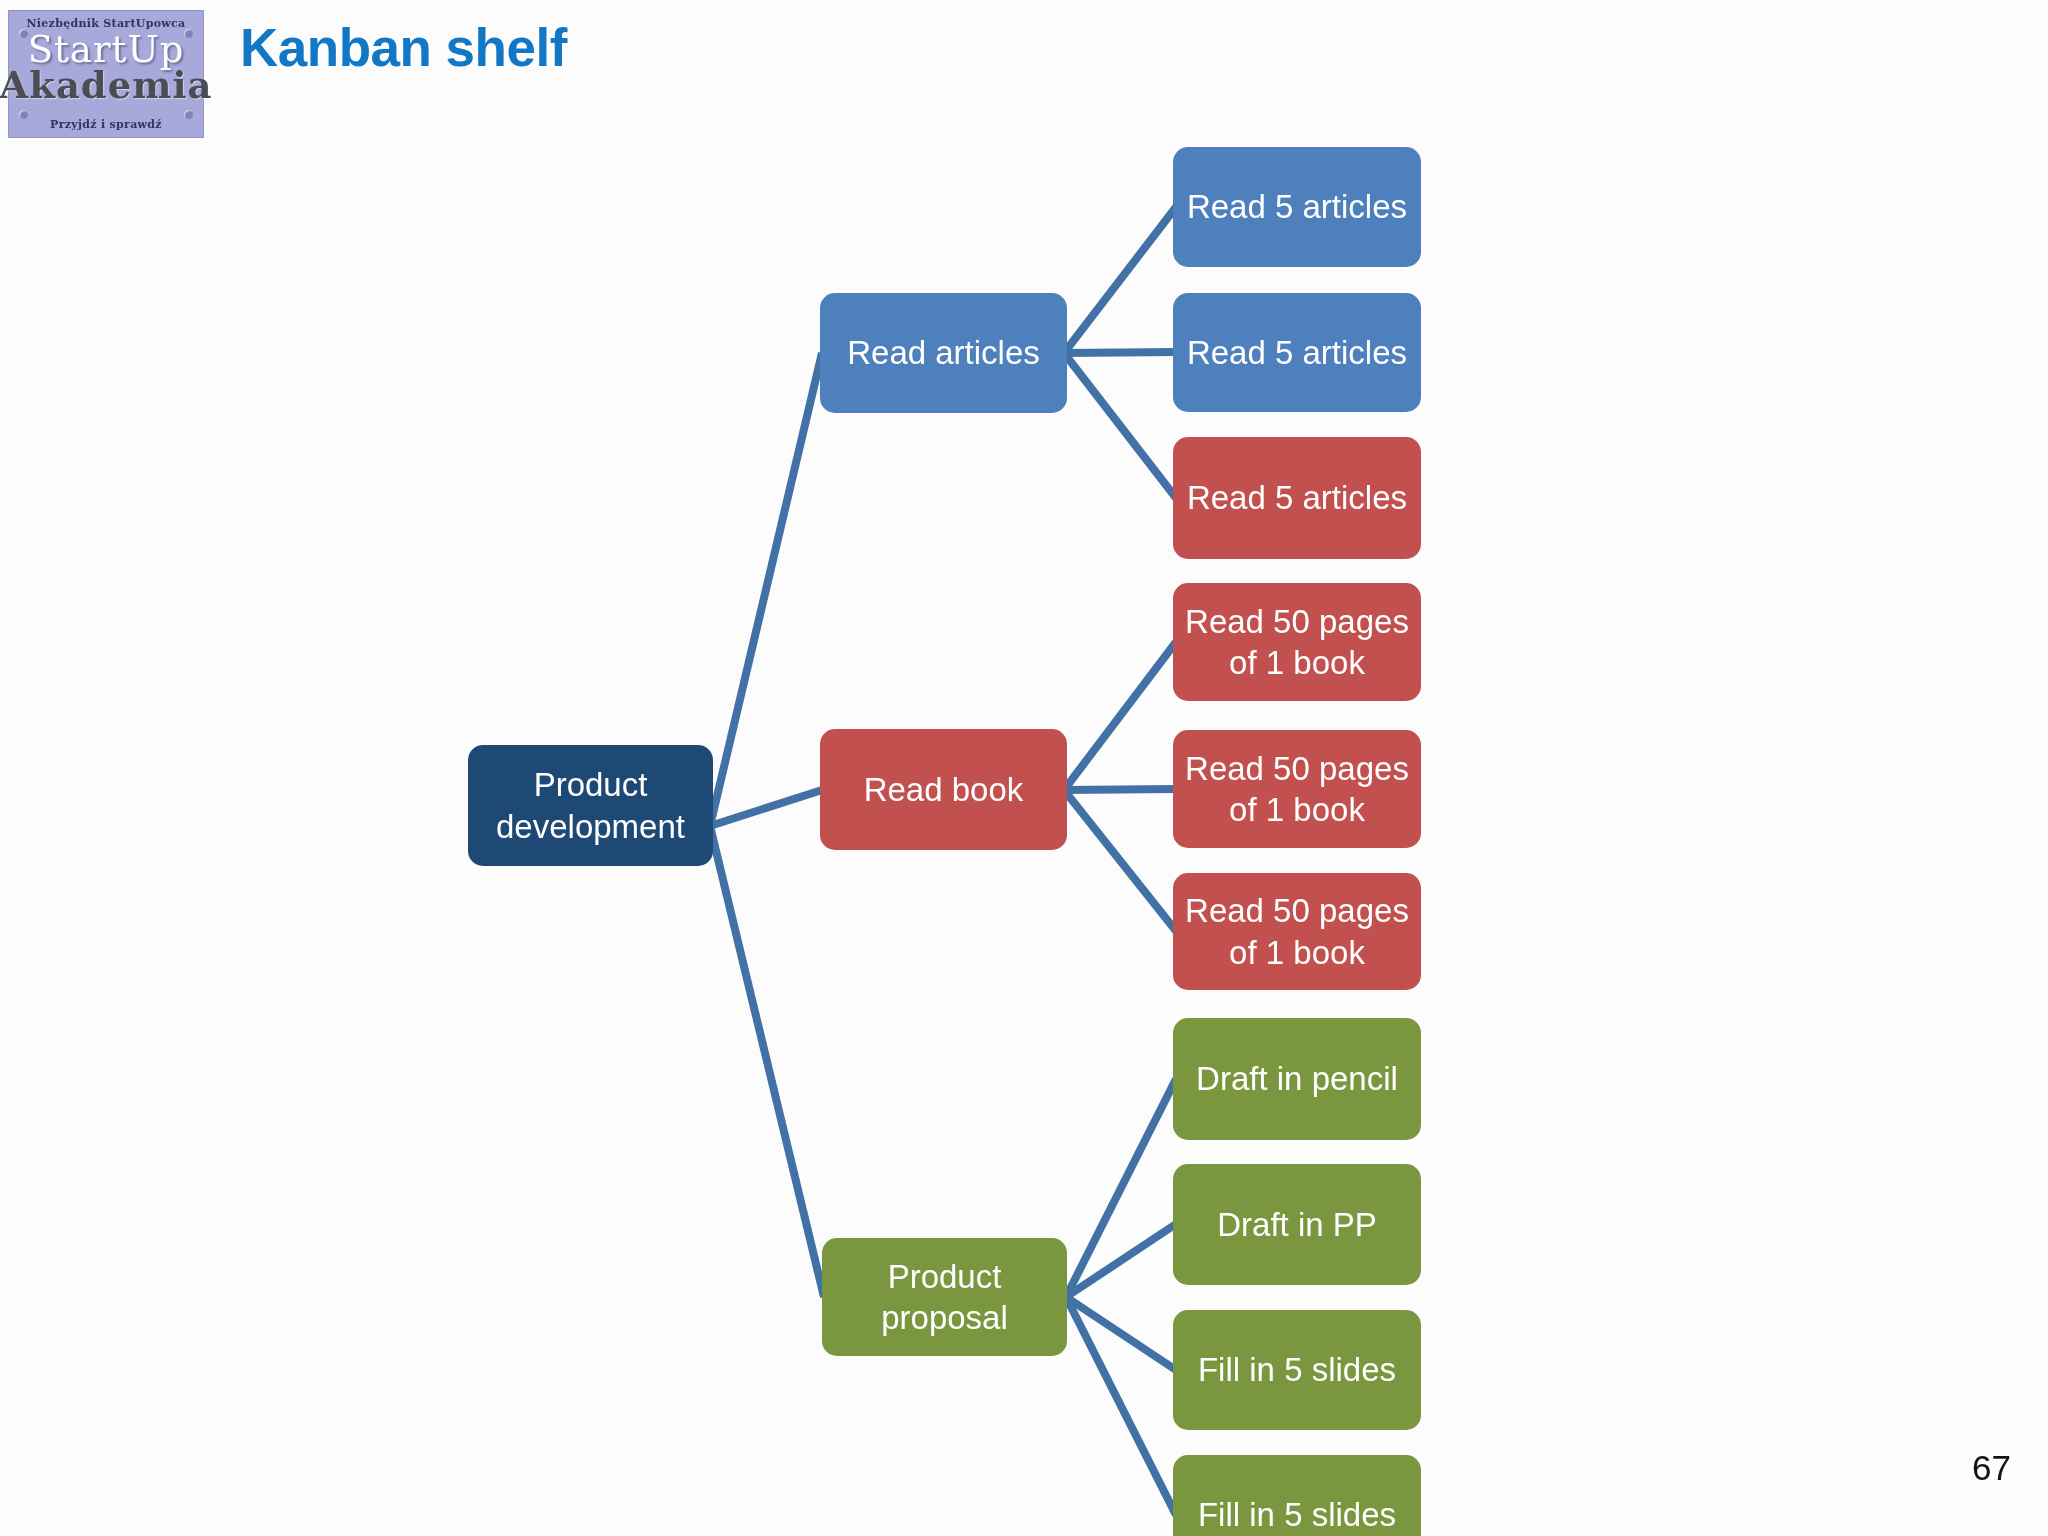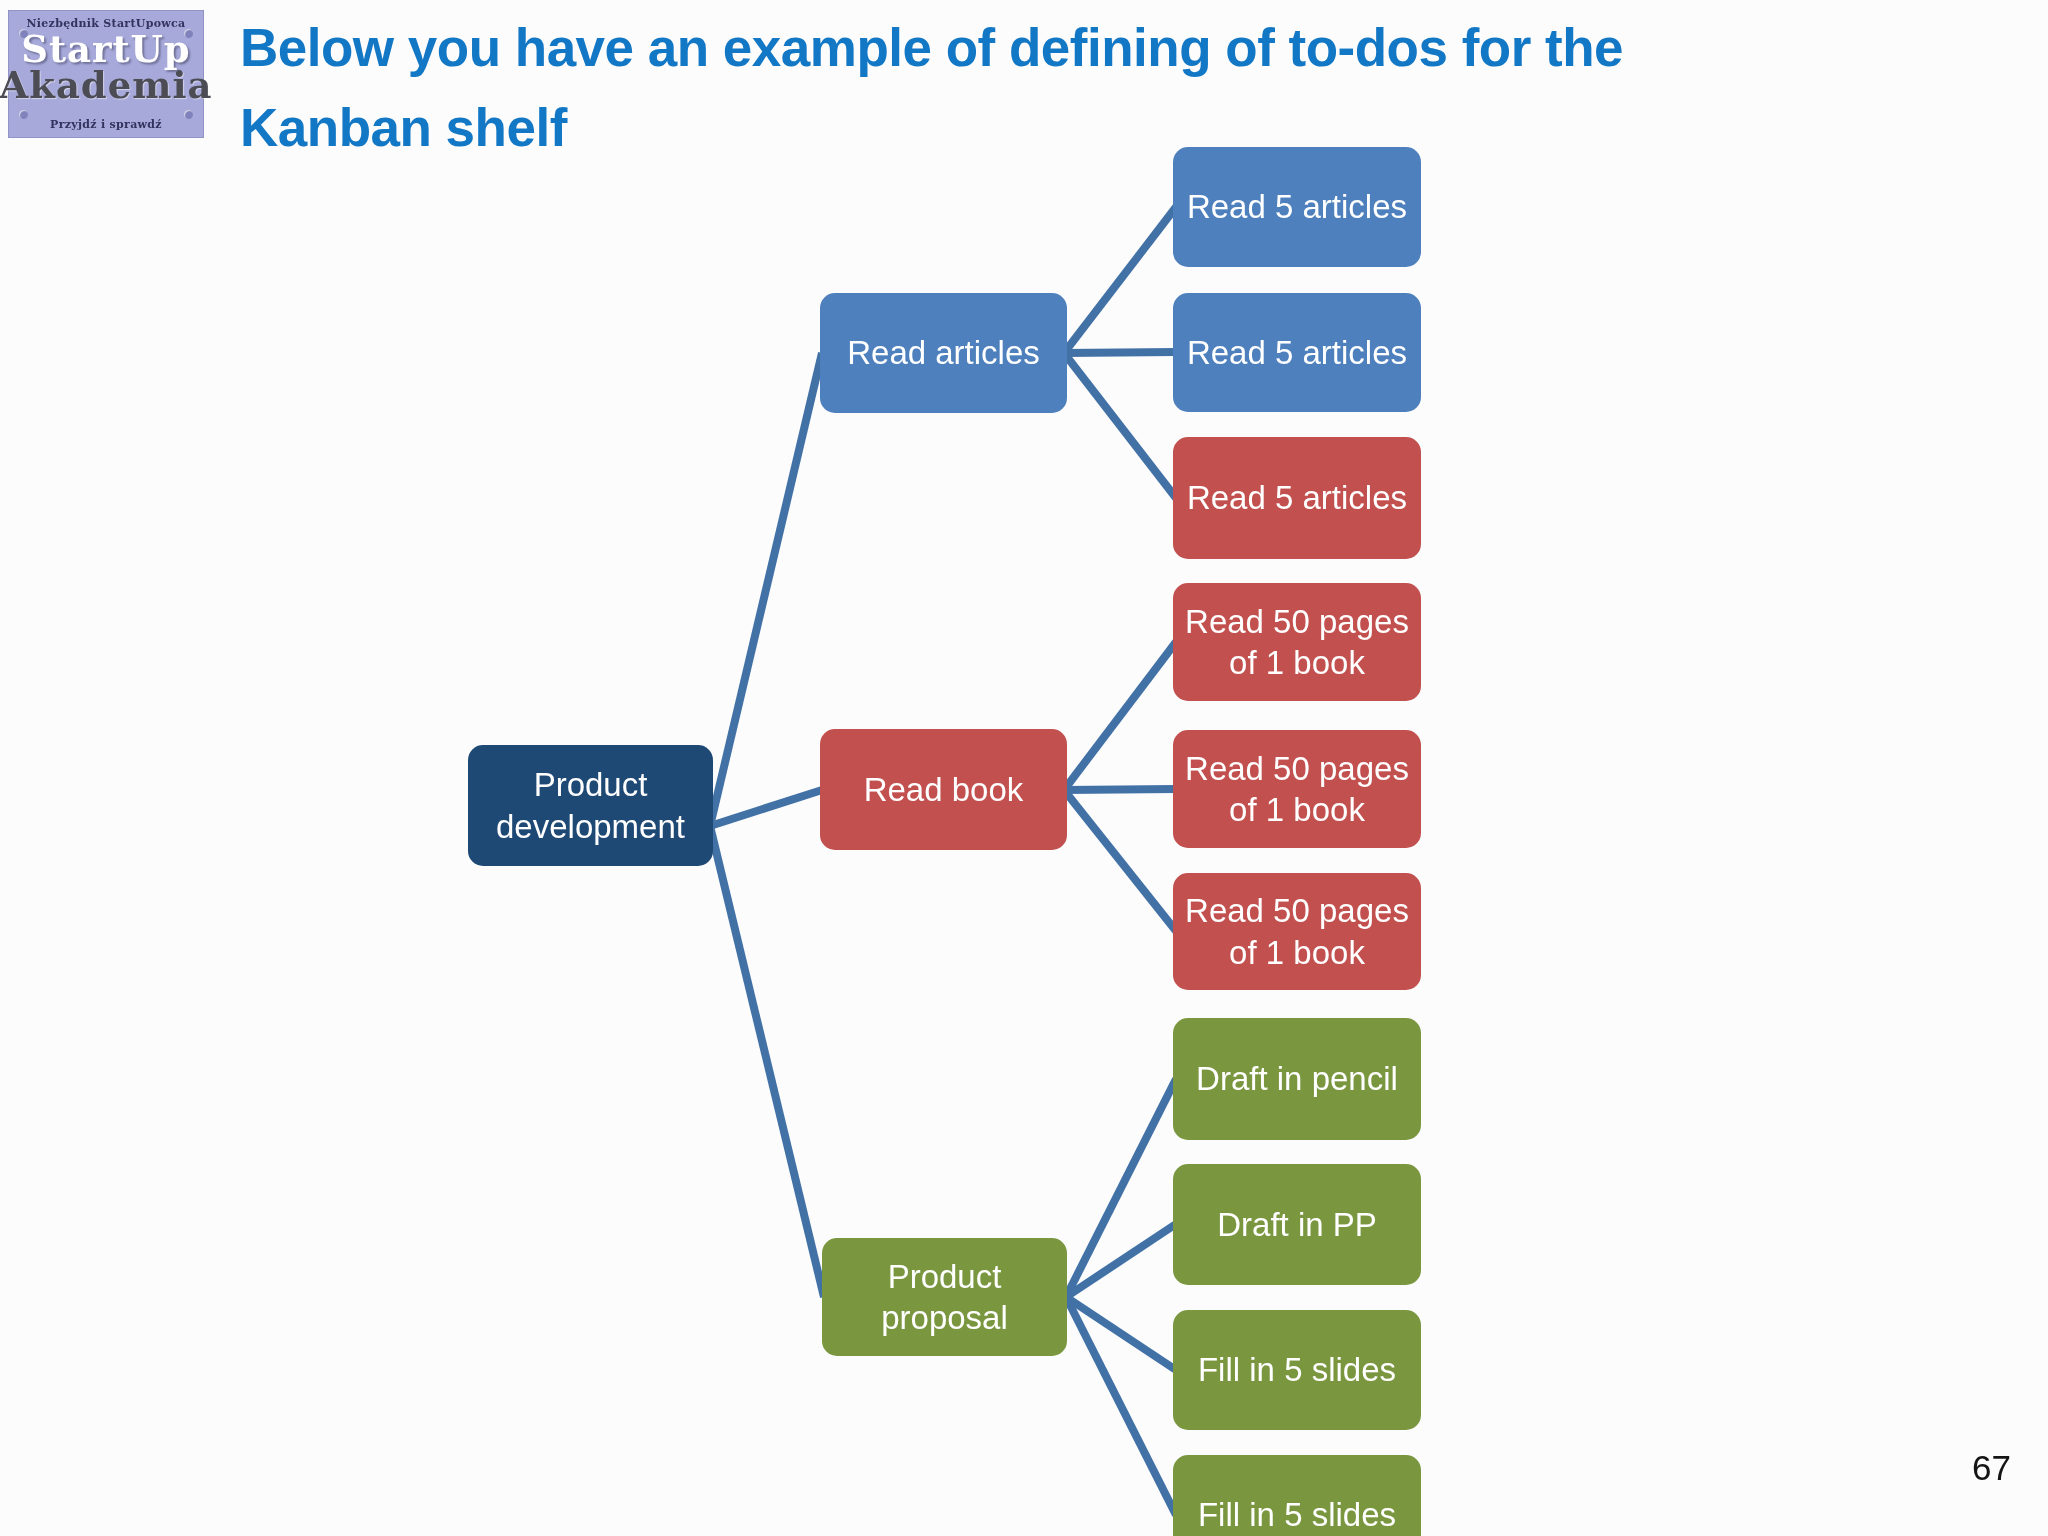--- a/index.html
+++ b/index.html
@@ -15,21 +15,21 @@
     position:absolute;left:8px;top:10px;width:196px;height:128px;
     background:#a7a9da;border:1px solid #9193c6;
     display:flex;flex-direction:column;align-items:center;justify-content:center;
     box-sizing:border-box;
   }
   .logo-top,.logo-bottom{
     font-family:"DejaVu Serif",serif;font-weight:bold;
     font-size:11px;color:#33335e;letter-spacing:.3px;white-space:nowrap;
   }
   .logo-name1{
-    font-family:"DejaVu Serif",serif;font-weight:bold;
+    font-family:"DejaVu Serif",serif;font-weight:normal;
     font-size:37px;line-height:.95;color:#ffffff;
     text-shadow:2px 2px 2px rgba(70,70,100,.55);letter-spacing:1px;margin-top:2px;
   }
   .logo-name2{
     font-family:"DejaVu Serif",serif;font-weight:bold;
     font-size:37px;line-height:1.0;color:#4c4c55;
     text-shadow:1px 1px 1px rgba(255,255,255,.5);letter-spacing:1px;margin-bottom:14px;
   }
   .screw{position:absolute;width:9px;height:9px;border-radius:50%;
     background:#7f82bb;box-shadow:inset 1px 1px 1px rgba(255,255,255,.7);}
@@ -73,21 +73,20 @@
     <span class="screw tr"></span>
     <span class="screw bl"></span>
     <span class="screw br"></span>
     <div class="logo-top">Niezbędnik StartUpowca</div>
     <div class="logo-name1">StartUp</div>
     <div class="logo-name2">Akademia</div>
     <div class="logo-bottom">Przyjdź i sprawdź</div>
   </div>
 
   <div class="title">
-    <div>Below you have an example of defining of to-dos for the</div>
     <div>Kanban shelf</div>
   </div>
 
   <svg class="wires" width="2048" height="1536" viewBox="0 0 2048 1536">
 
     <line x1="710" y1="826" x2="822" y2="353"></line>
     <line x1="710" y1="826" x2="822" y2="790"></line>
     <line x1="710" y1="826" x2="824" y2="1297"></line>
 
     <line x1="1064" y1="353" x2="1176" y2="207"></line>

